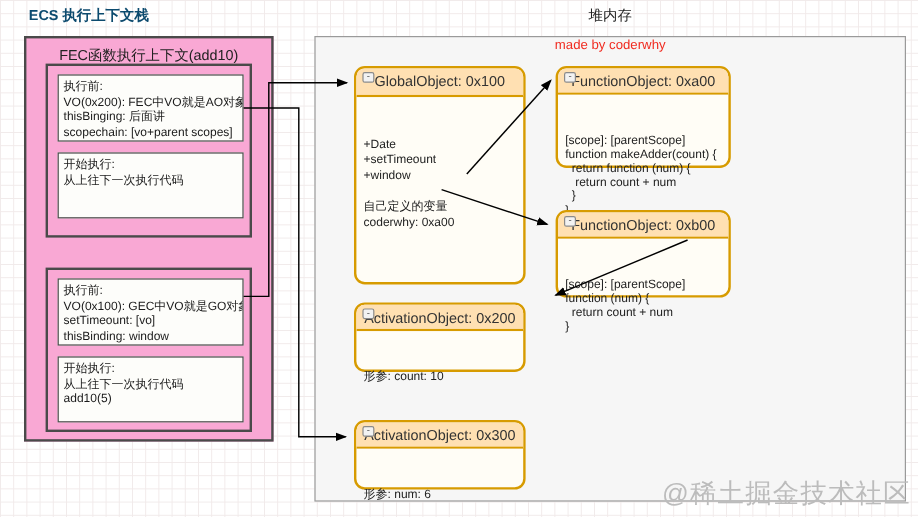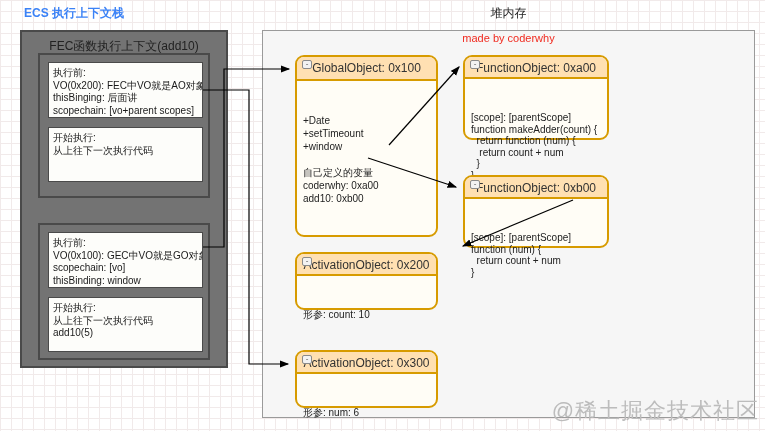--- a/index.html
+++ b/index.html
@@ -9,23 +9,23 @@
     position:relative; overflow:hidden; color:#1a1a1a;
     background-color:#ffffff;
     background-image:
       linear-gradient(#f1eaea 1px, transparent 1px),
       linear-gradient(90deg, #f1eaea 1px, transparent 1px);
     background-size:11px 11px;
   }
   .abs { position:absolute; }
 
   
-  .ecs-label { left:24px; top:5px; font-size:12px; font-weight:bold; color:#3b82f6; }
+  .ecs-label { left:24px; top:5px; font-size:12px; font-weight:bold; color:#0c4a6e; }
   .ecs-box { left:20px; top:30px; width:208px; height:338px;
-             background:#737373; border:2px solid #4a4a4a; }
+             background:#f9a8d4; border:2px solid #4a4a4a; }
   .sec-title { width:100%; text-align:center; font-size:12px; color:#222; }
   .sec-box { border:2px solid #4a4a4a; }
   .txt-box { background:#fdfdfa; border:1px solid #4a4a4a; padding:4px 4px;
              font-size:10px; line-height:12.5px; white-space:pre; overflow:hidden; }
 
   
   .heap-title { left:262px; top:5px; width:493px; text-align:center; font-size:12px; color:#222; }
   .heap-box { left:262px; top:30px; width:493px; height:388px;
               background:#f6f6f6; border:1px solid #9a9a9a; }
   .made-by { left:262px; top:32px; width:493px; text-align:center;
@@ -53,35 +53,35 @@
 <div class="abs ecs-label">ECS 执行上下文栈</div>
 
 <div class="abs ecs-box">
   <div class="abs sec-title" style="top:6px;">FEC函数执行上下文(add10)</div>
   <div class="abs sec-box" style="left:16px; top:21px; width:172px; height:145px;">
     <div class="abs txt-box" style="left:8px; top:7px; width:155px; height:56px;"><div>执行前:</div><div>VO(0x200): FEC中VO就是AO对象</div><div>thisBinging: 后面讲</div><div>scopechain: [vo+parent scopes]</div></div>
     <div class="abs txt-box" style="left:8px; top:72px; width:155px; height:55px;"><div>开始执行:</div><div>从上往下一次执行代码</div></div>
   </div>
 
   <div class="abs sec-box" style="left:16px; top:191px; width:172px; height:137px;">
-    <div class="abs txt-box" style="left:8px; top:7px; width:155px; height:56px;"><div>执行前:</div><div>VO(0x100): GEC中VO就是GO对象</div><div>scopechain: [vo]</div><div>thisBinding: window</div></div>
+    <div class="abs txt-box" style="left:8px; top:7px; width:155px; height:56px;"><div>执行前:</div><div>VO(0x100): GEC中VO就是GO对象</div><div>setTimeount: [vo]</div><div>thisBinding: window</div></div>
     <div class="abs txt-box" style="left:8px; top:72px; width:155px; height:55px;"><div>开始执行:</div><div>从上往下一次执行代码</div><div>add10(5)</div></div>
   </div>
 </div>
 
 <div class="abs heap-title">堆内存</div>
 <div class="abs heap-box"></div>
 <div class="abs made-by">made by coderwhy</div>
 
 <div class="node" style="left:295px; top:55px; width:143px; height:182px;">
   <div class="node-title" style="height:24px;">
     <span class="mini-icon">-</span>
     <span>GlobalObject: 0x100</span>
   </div>
-  <div class="node-body" style="line-height:13px;"><div>+Date</div><div>+setTimeount</div><div>+window</div><div>&nbsp;</div><div>自己定义的变量</div><div>coderwhy: 0xa00</div><div>add10: 0xb00</div></div>
+  <div class="node-body" style="line-height:13px;"><div>+Date</div><div>+setTimeount</div><div>+window</div><div>&nbsp;</div><div>自己定义的变量</div><div>coderwhy: 0xa00</div></div>
 </div>
 
 <div class="node" style="left:463px; top:55px; width:146px; height:85px;">
   <div class="node-title" style="height:22px;">
     <span class="mini-icon">-</span>
     <span>FunctionObject: 0xa00</span>
   </div>
   <div class="node-body"><div>[scope]: [parentScope]</div><div>function makeAdder(count) {</div><div>  return function (num) {</div><div>   return count + num</div><div>  }</div><div>}</div></div>
 </div>
 

